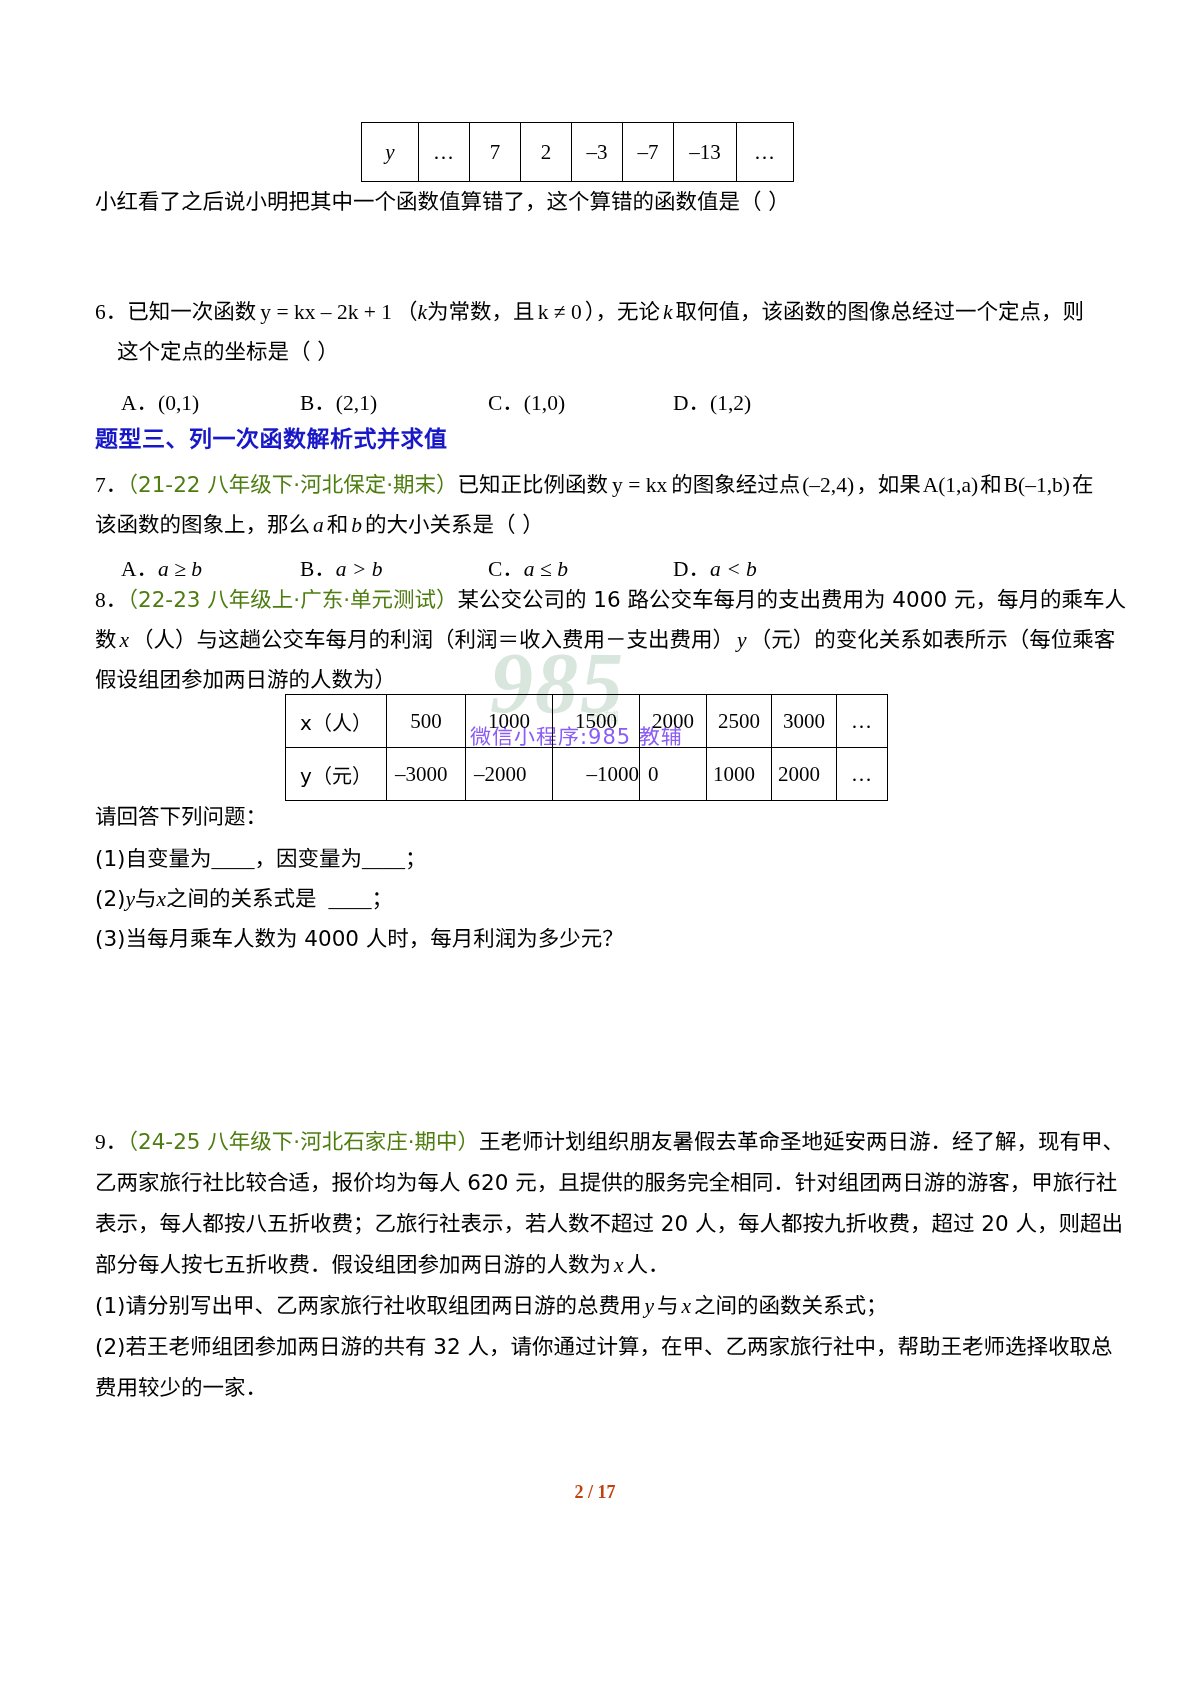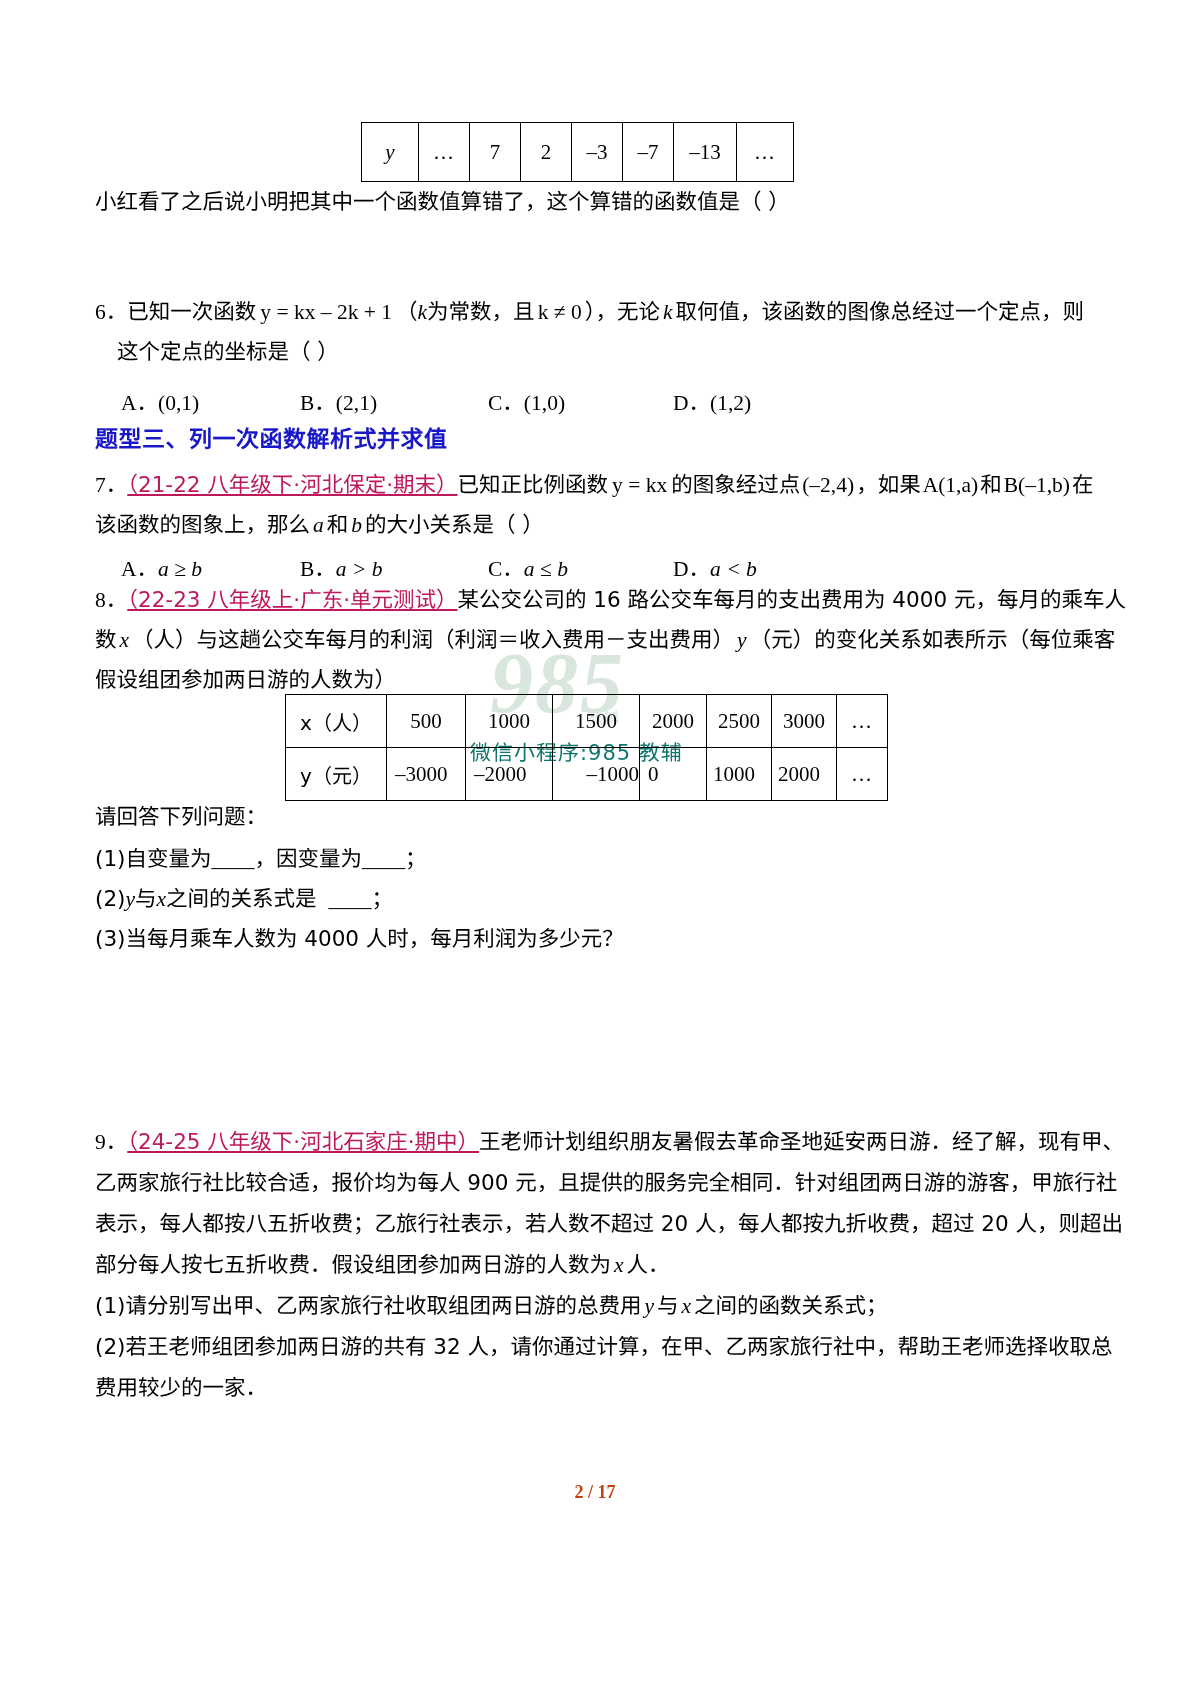--- a/index.html
+++ b/index.html
@@ -58,24 +58,24 @@
     left: 118px;
     top: 66px;
     font-family: "DejaVu Sans", sans-serif;
     font-size: 15px;
     color: #dbe8e0;
     letter-spacing: 1px;
   }
   .wm-line {
     position: absolute;
     left: 0px;
-    top: 96px;
+    top: 80px;
     font-family: "DejaVu Sans", sans-serif;
     font-size: 21px;
-    color: #0f766e;
+    color: #8b5cf6;
     letter-spacing: 1px;
     white-space: nowrap;
   }
 
   
   .line {
     position: absolute;
     white-space: nowrap;
     font-size: 21.5px;
     line-height: 1.1;
@@ -88,22 +88,21 @@
     font-size: 21.5px;
   }
   .num, .lat {
     font-family: "Liberation Serif", "DejaVu Serif", serif;
   }
   .it {
     font-family: "Liberation Serif", "DejaVu Serif", serif;
     font-style: italic;
   }
   .red {
-    color: #be185d;
-    text-decoration: underline;
+    color: #4d7c0f;
   }
   .blue-head {
     color: #1818c8;
     font-weight: 700;
     font-family: "DejaVu Sans", "Liberation Sans", sans-serif;
     font-size: 23px;
     letter-spacing: 0.5px;
   }
 
   
@@ -282,21 +281,21 @@
 
     <div class="line" style="left:0px; top:887px;">
       <span class="cn">(2)</span><span class="it">y</span><span class="cn">与</span><span class="it">x</span><span class="cn">之间的关系式是</span><span class="num" style="margin-left:12px">____</span><span class="cn">；</span>
     </div>
 
     <div class="line cn" style="left:0px; top:927px;">(3)当每月乘车人数为 4000 人时，每月利润为多少元？</div>
 
     <div class="line" style="left:0px; top:1130px;">
       <span class="num">9．</span><span class="cn red">（24-25 八年级下·河北石家庄·期中）</span><span class="cn">王老师计划组织朋友暑假去革命圣地延安两日游．经了解，现有甲、</span>
     </div>
-    <div class="line cn" style="left:0px; top:1171px;">乙两家旅行社比较合适，报价均为每人 900 元，且提供的服务完全相同．针对组团两日游的游客，甲旅行社</div>
+    <div class="line cn" style="left:0px; top:1171px;">乙两家旅行社比较合适，报价均为每人 620 元，且提供的服务完全相同．针对组团两日游的游客，甲旅行社</div>
     <div class="line cn" style="left:0px; top:1212px;">表示，每人都按八五折收费；乙旅行社表示，若人数不超过 20 人，每人都按九折收费，超过 20 人，则超出</div>
     <div class="line" style="left:0px; top:1253px;">
       <span class="cn">部分每人按七五折收费．假设组团参加两日游的人数为</span><span class="it" style="margin:0 3px">x</span><span class="cn">人．</span>
     </div>
 
     <div class="line" style="left:0px; top:1294px;">
       <span class="cn">(1)请分别写出甲、乙两家旅行社收取组团两日游的总费用</span><span class="it" style="margin:0 3px">y</span><span class="cn">与</span><span class="it" style="margin:0 3px">x</span><span class="cn">之间的函数关系式；</span>
     </div>
     <div class="line cn" style="left:0px; top:1335px;">(2)若王老师组团参加两日游的共有 32 人，请你通过计算，在甲、乙两家旅行社中，帮助王老师选择收取总</div>
     <div class="line cn" style="left:0px; top:1376px;">费用较少的一家．</div>

